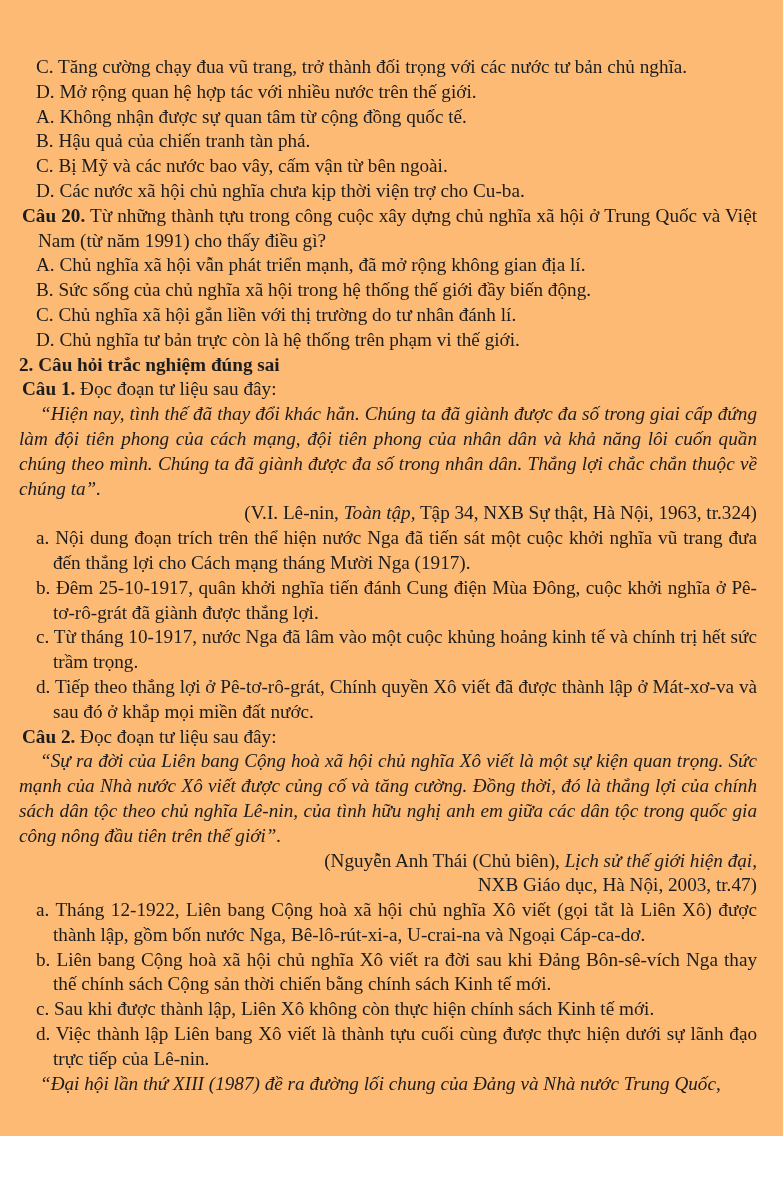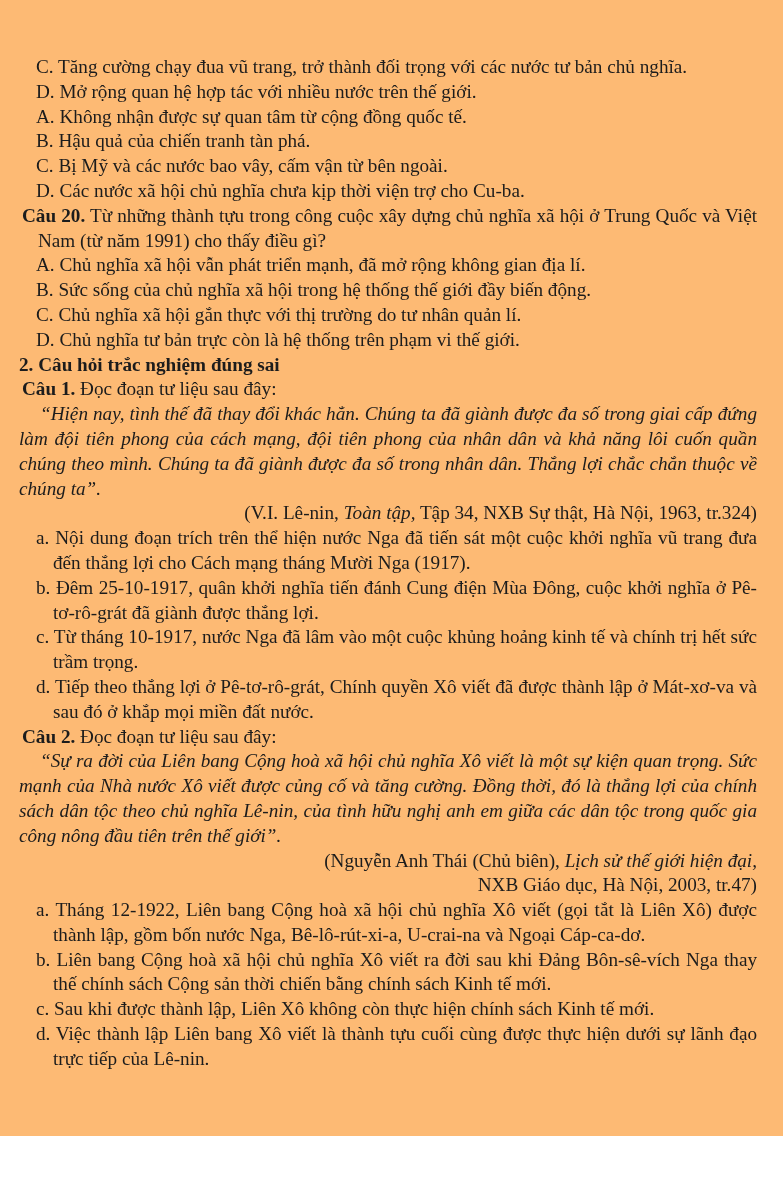--- a/index.html
+++ b/index.html
@@ -46,21 +46,21 @@
     <p class="opt">D. Mở rộng quan hệ hợp tác với nhiều nước trên thế giới.</p>
 
     <p class="opt">A. Không nhận được sự quan tâm từ cộng đồng quốc tế.</p>
     <p class="opt">B. Hậu quả của chiến tranh tàn phá.</p>
     <p class="opt">C. Bị Mỹ và các nước bao vây, cấm vận từ bên ngoài.</p>
     <p class="opt">D. Các nước xã hội chủ nghĩa chưa kịp thời viện trợ cho Cu-ba.</p>
 
     <p class="q"><b>Câu 20.</b><span> Từ những thành tựu trong công cuộc xây dựng chủ nghĩa xã hội ở Trung Quốc và Việt Nam (từ năm 1991) cho thấy điều gì?</span></p>
     <p class="opt">A. Chủ nghĩa xã hội vẫn phát triển mạnh, đã mở rộng không gian địa lí.</p>
     <p class="opt">B. Sức sống của chủ nghĩa xã hội trong hệ thống thế giới đầy biến động.</p>
-    <p class="opt">C. Chủ nghĩa xã hội gắn thực với thị trường do tư nhân quản lí.</p>
+    <p class="opt">C. Chủ nghĩa xã hội gắn liền với thị trường do tư nhân đánh lí.</p>
     <p class="opt">D. Chủ nghĩa tư bản trực còn là hệ thống trên phạm vi thế giới.</p>
 
     <p class="h">2. Câu hỏi trắc nghiệm đúng sai</p>
 
     <p class="q"><b>Câu 1.</b><span> Đọc đoạn tư liệu sau đây:</span></p>
     <p class="quote">“Hiện nay, tình thế đã thay đổi khác hẳn. Chúng ta đã giành được đa số trong giai cấp đứng làm đội tiên phong của cách mạng, đội tiên phong của nhân dân và khả năng lôi cuốn quần chúng theo mình. Chúng ta đã giành được đa số trong nhân dân. Thắng lợi chắc chắn thuộc về chúng ta”.</p>
     <p class="cite"><span>(V.I. Lê-nin, </span><i>Toàn tập,</i><span> Tập 34, NXB Sự thật, Hà Nội, 1963, tr.324)</span></p>
     <p class="sub">a. Nội dung đoạn trích trên thể hiện nước Nga đã tiến sát một cuộc khởi nghĩa vũ trang đưa đến thắng lợi cho Cách mạng tháng Mười Nga (1917).</p>
     <p class="sub">b. Đêm 25-10-1917, quân khởi nghĩa tiến đánh Cung điện Mùa Đông, cuộc khởi nghĩa ở Pê-tơ-rô-grát đã giành được thắng lợi.</p>
     <p class="sub">c. Từ tháng 10-1917, nước Nga đã lâm vào một cuộc khủng hoảng kinh tế và chính trị hết sức trầm trọng.</p>
@@ -68,17 +68,18 @@
 
     <p class="q"><b>Câu 2.</b><span> Đọc đoạn tư liệu sau đây:</span></p>
     <p class="quote">“Sự ra đời của Liên bang Cộng hoà xã hội chủ nghĩa Xô viết là một sự kiện quan trọng. Sức mạnh của Nhà nước Xô viết được củng cố và tăng cường. Đồng thời, đó là thắng lợi của chính sách dân tộc theo chủ nghĩa Lê-nin, của tình hữu nghị anh em giữa các dân tộc trong quốc gia công nông đầu tiên trên thế giới”.</p>
     <p class="cite"><span>(Nguyễn Anh Thái (Chủ biên), </span><i>Lịch sử thế giới hiện đại,</i><span></span></p>
     <p class="cite">NXB Giáo dục, Hà Nội, 2003, tr.47)</p>
     <p class="sub">a. Tháng 12-1922, Liên bang Cộng hoà xã hội chủ nghĩa Xô viết (gọi tắt là Liên Xô) được thành lập, gồm bốn nước Nga, Bê-lô-rút-xi-a, U-crai-na và Ngoại Cáp-ca-dơ.</p>
     <p class="sub">b. Liên bang Cộng hoà xã hội chủ nghĩa Xô viết ra đời sau khi Đảng Bôn-sê-vích Nga thay thế chính sách Cộng sản thời chiến bằng chính sách Kinh tế mới.</p>
     <p class="sub">c. Sau khi được thành lập, Liên Xô không còn thực hiện chính sách Kinh tế mới.</p>
     <p class="sub">d. Việc thành lập Liên bang Xô viết là thành tựu cuối cùng được thực hiện dưới sự lãnh đạo trực tiếp của Lê-nin.</p>
 
+    <p class="quote">“Đại hội lần thứ XIII (1987) đề ra đường lối chung của Đảng và Nhà nước Trung Quốc,</p>
 
   </div>
 
   <div class="pageno">12</div>
 </div>
 
 </body></html>

